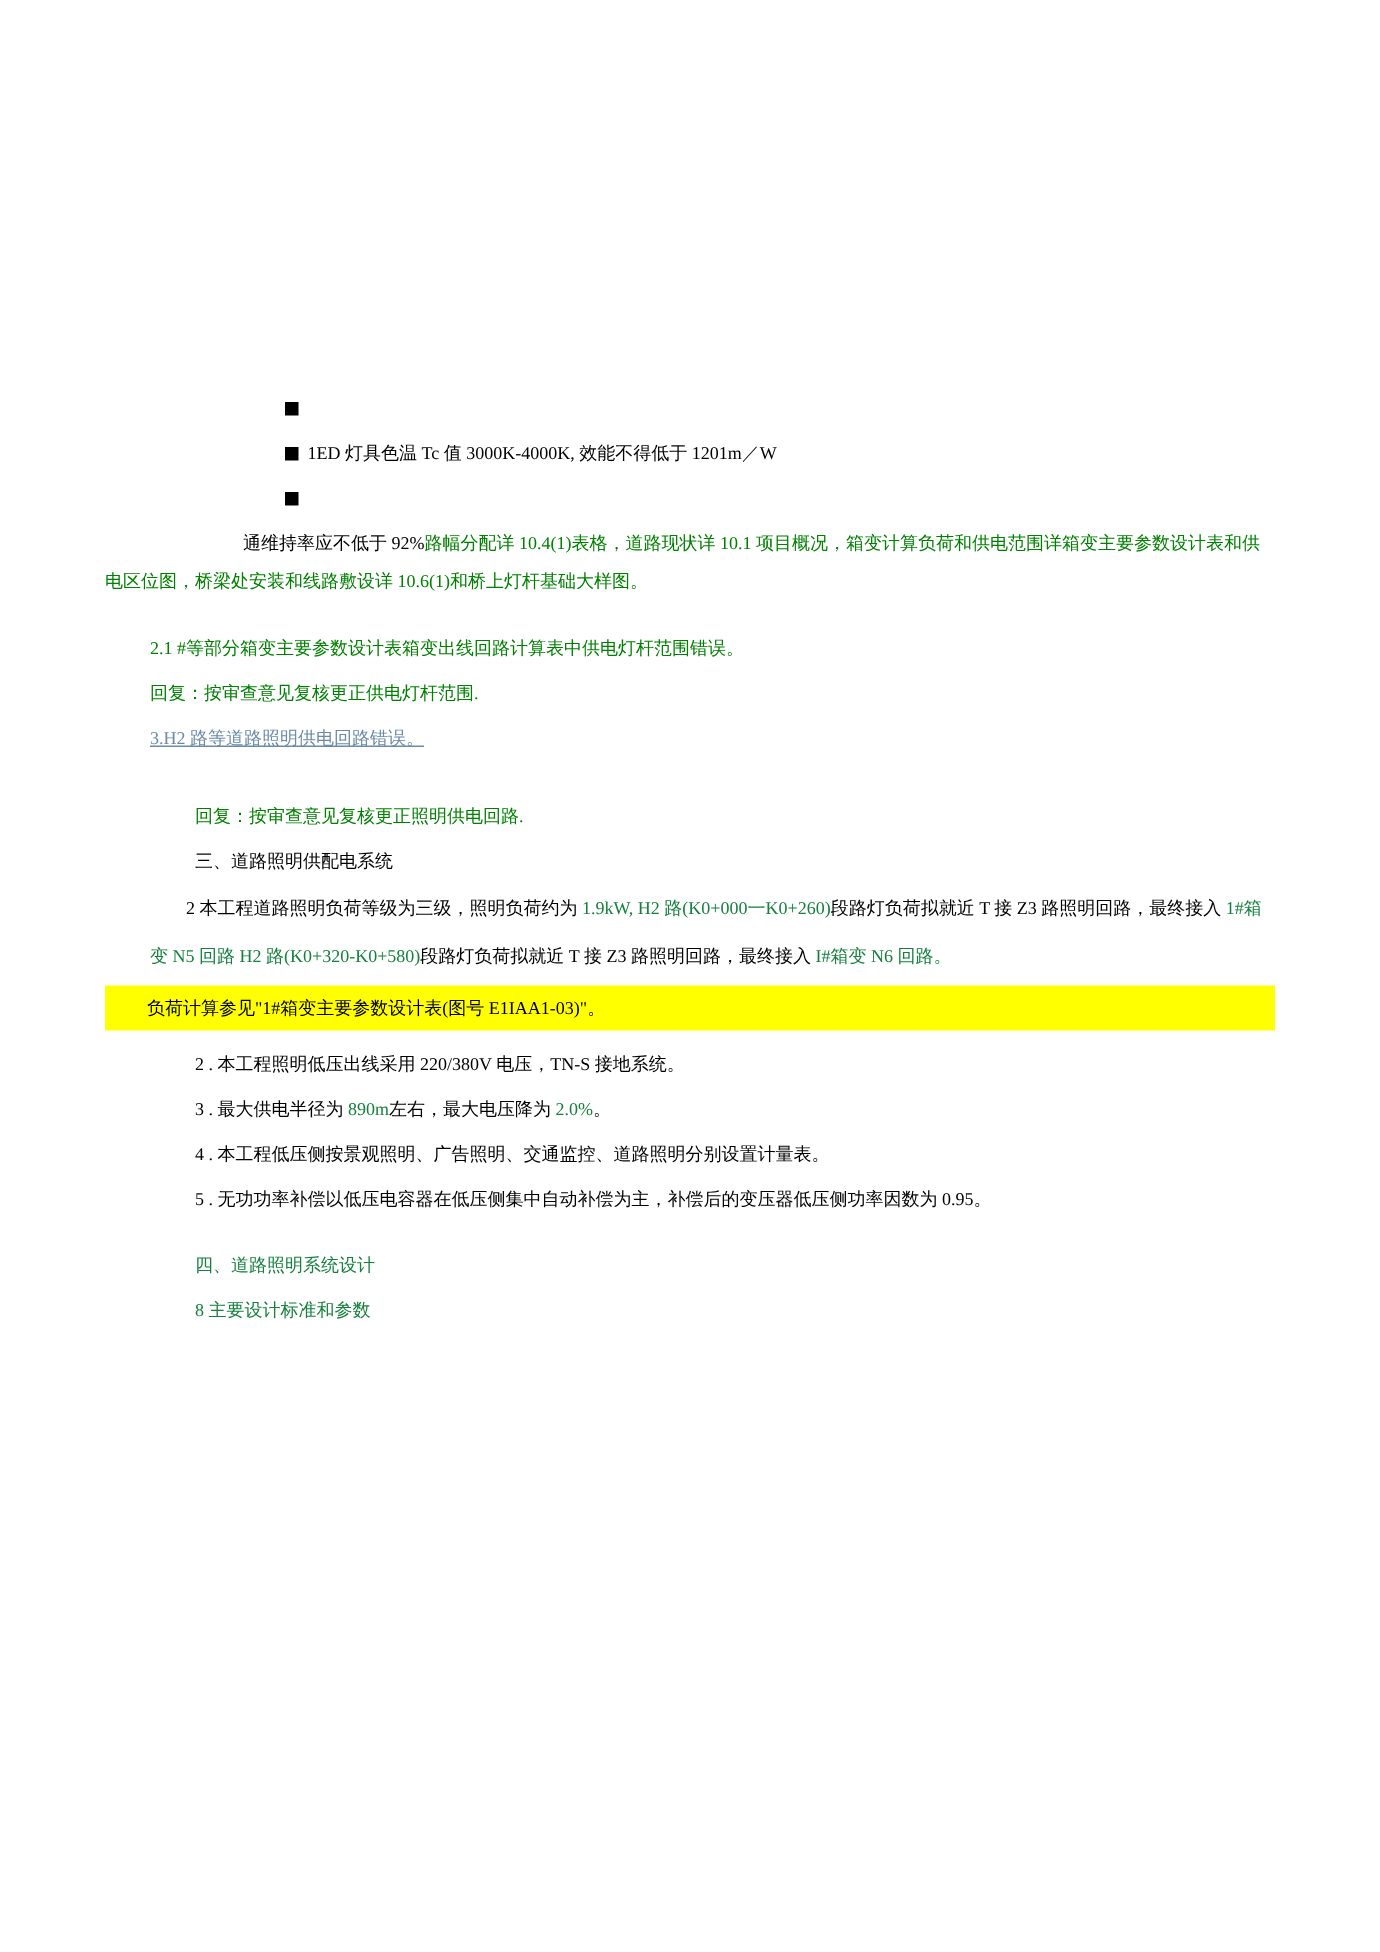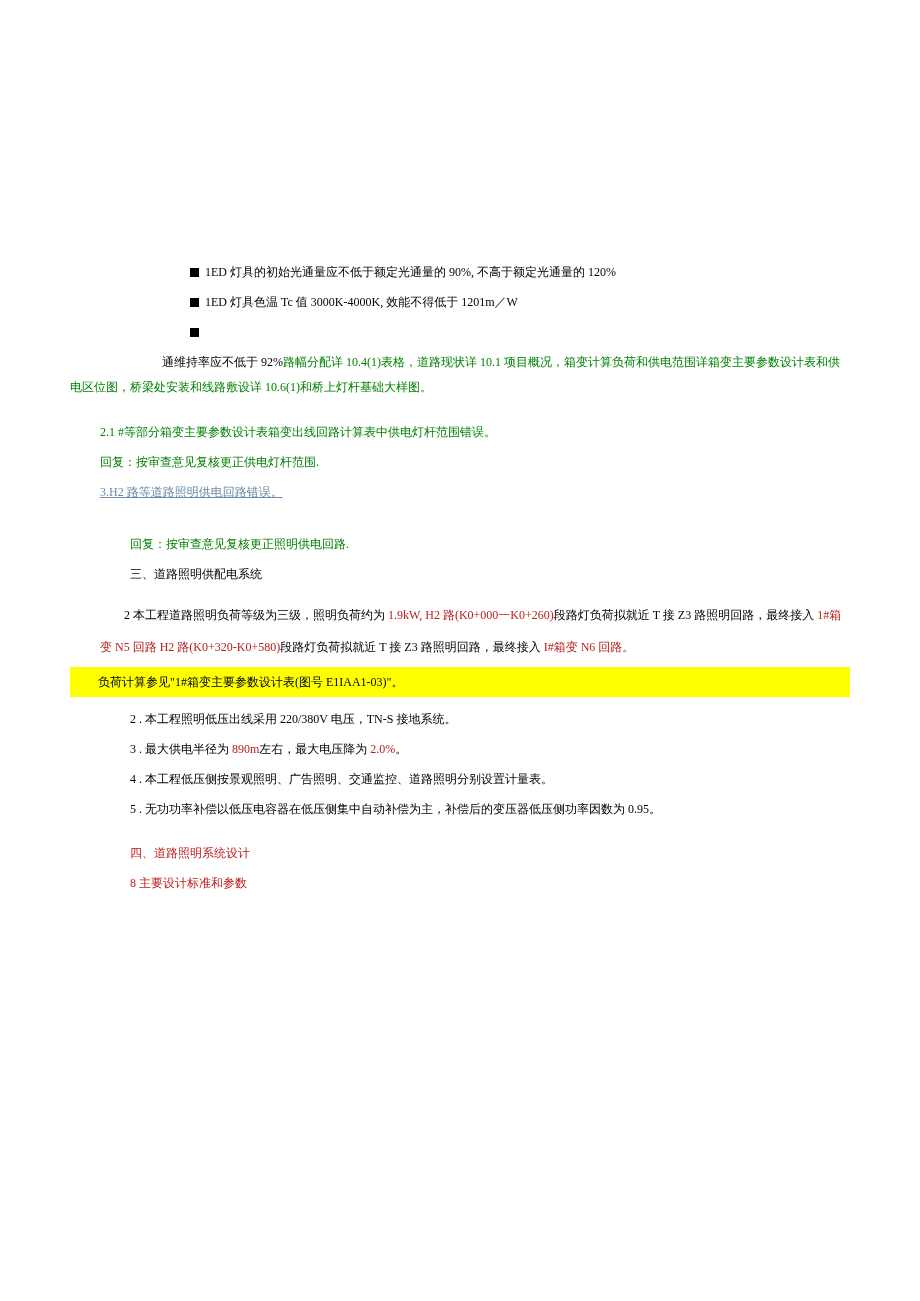--- a/index.html
+++ b/index.html
@@ -13,34 +13,34 @@
       color: #000;
       padding: 260px 70px 0 70px;
     }
     .bullet-line {
       padding-left: 120px;
       margin-bottom: 6px;
     }
     .square { display: inline-block; width: 9px; height: 9px; background:#000; margin-right: 6px; vertical-align: middle; position: relative; top: -1px; }
     .para-wide { margin-bottom: 20px; line-height: 2.1; }
     .green { color: #008000; }
-    .red { color: #b91c1c; font-family: Liberation Serif, serif; }
+    .red { color: #15803d; font-family: Liberation Serif, serif; }
     .blue-muted { color: #6a8aa8; text-decoration: underline; }
     .highlight { background: #ffff00; }
     .indent2 { padding-left: 30px; margin-bottom: 6px; }
     .indent-reply { padding-left: 60px; margin-bottom: 6px; margin-top: 28px; }
-    .section { padding-left: 60px; margin-bottom: 14px; }
+    .section { padding-left: 60px; margin-bottom: 4px; }
     .numlist { padding-left: 60px; margin-bottom: 6px; }
     .block-main { line-height: 2.6; }
     .hl-block { padding: 3px 0 3px 28px; margin: 4px 0 10px 0; }
   </style>
 </head>
 <body>
 
-<div class="bullet-line"><span class="square"></span><span>1ED 灯具的初始光通量应不低于额定光通量的 90%, 不高于额定光通量的 120%</span></div>
+<div class="bullet-line"><span class="square"></span></div>
 <div class="bullet-line"><span class="square"></span><span>1ED 灯具色温 Tc 值 3000K-4000K, 效能不得低于 1201m／W</span></div>
 <div class="bullet-line"><span class="square"></span></div>
 
 <div class="para-wide" style="padding-left:0;">
   <span style="padding-left:92px;">通维持率应不低于 92%</span><span class="green">路幅分配详 10.4(1)表格，道路现状详 10.1 项目概况，箱变计算负荷和供电范围详箱变主要参数设计表和供电区位图，桥梁处安装和线路敷设详 10.6(1)和桥上灯杆基础大样图。</span>
 </div>
 
 <div class="indent2 green">2.1  #等部分箱变主要参数设计表箱变出线回路计算表中供电灯杆范围错误。</div>
 
 <div class="indent2 green">回复：按审查意见复核更正供电灯杆范围.</div>

